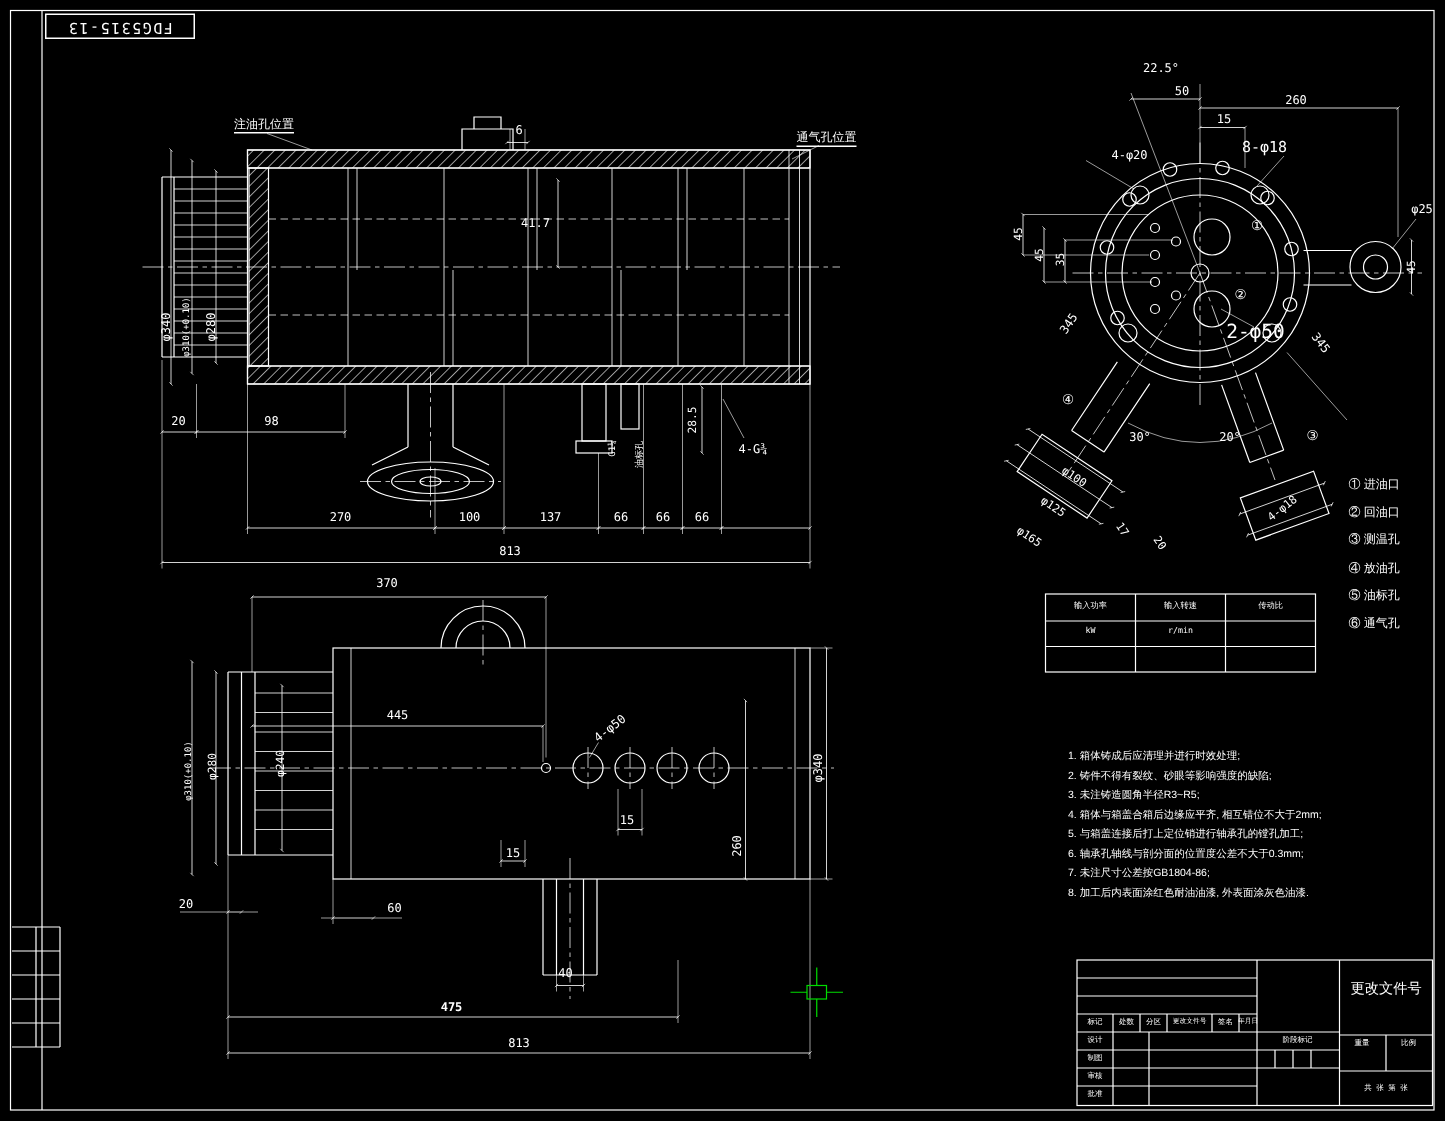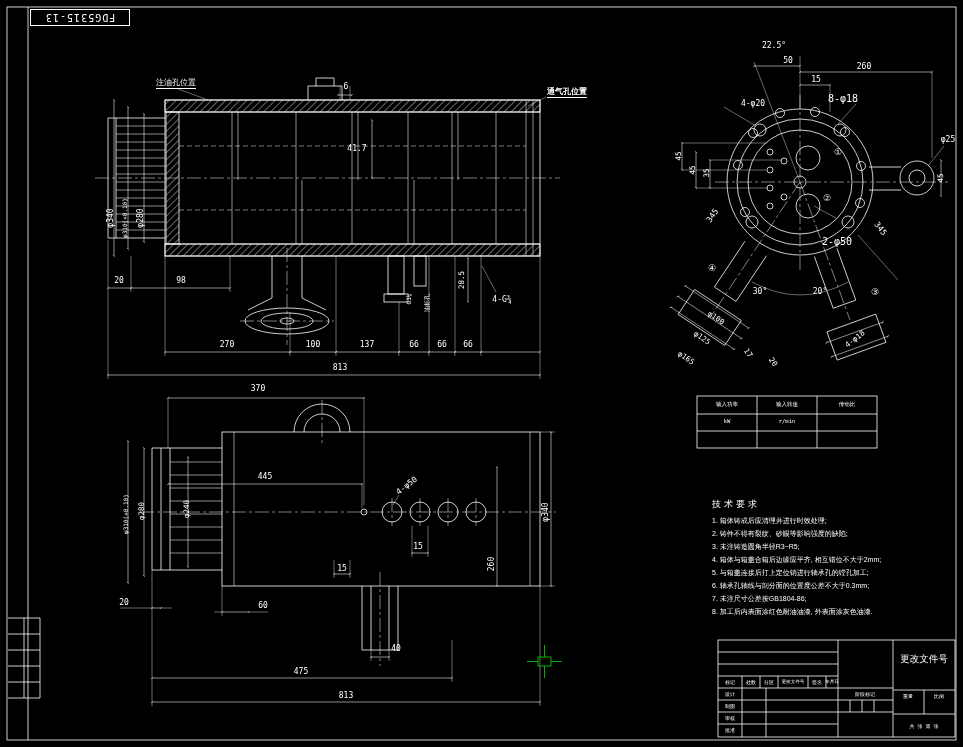--- a/index.html
+++ b/index.html
@@ -218,48 +218,48 @@
       <span class="lbl" style="left: 367px; top: 345px; font-size: 8px; transform: translate(-50%, -50%) rotate(0deg);">137</span>
       <span class="lbl" style="left: 414px; top: 345px; font-size: 8px; transform: translate(-50%, -50%) rotate(0deg);">66</span>
       <span class="lbl" style="left: 442px; top: 345px; font-size: 8px; transform: translate(-50%, -50%) rotate(0deg);">66</span>
       <span class="lbl" style="left: 468px; top: 345px; font-size: 8px; transform: translate(-50%, -50%) rotate(0deg);">66</span>
       <span class="lbl" style="left: 340px; top: 368px; font-size: 8px; transform: translate(-50%, -50%) rotate(0deg);">813</span>
       <span class="lbl" style="left: 462px; top: 280px; font-size: 7.5px; transform: translate(-50%, -50%) rotate(-90deg);">28.5</span>
       <span class="lbl" style="left: 502px; top: 288px; font-size: 8px; transform: translate(-50%, -50%) rotate(0deg); margin-top: 12px;">4-G¾</span>
       <span class="lbl" style="left: 409px; top: 299px; font-size: 6px; transform: translate(-50%, -50%) rotate(-90deg);">G1¼</span>
       <span class="lbl" style="left: 427px; top: 303px; font-size: 6px; transform: translate(-50%, -50%) rotate(-90deg);">油标孔</span>
       <span class="lbl und" style="left: 176px; top: 84px; font-size: 8px; transform: translate(-50%, -50%) rotate(0deg);">注油孔位置</span>
-      <span class="lbl und" style="left: 567px; top: 93px; font-size: 8px; transform: translate(-50%, -50%) rotate(0deg); font-weight: bold;">通气孔位置</span>
+      <span class="lbl und" style="left: 551px; top: 93px; font-size: 8px; transform: translate(-50%, -50%) rotate(0deg);">通气孔位置</span>
       <span class="lbl" style="left: 258px; top: 389px; font-size: 8px; transform: translate(-50%, -50%) rotate(0deg);">370</span>
       <span class="lbl" style="left: 265px; top: 477px; font-size: 8px; transform: translate(-50%, -50%) rotate(0deg);">445</span>
       <span class="lbl" style="left: 407px; top: 486px; font-size: 8px; transform: translate(-50%, -50%) rotate(-38deg);">4-φ50</span>
       <span class="lbl" style="left: 546px; top: 512px; font-size: 8px; transform: translate(-50%, -50%) rotate(-90deg);">φ340</span>
       <span class="lbl" style="left: 126px; top: 514px; font-size: 6px; transform: translate(-50%, -50%) rotate(-90deg);">φ310(+0.10)</span>
       <span class="lbl" style="left: 142px; top: 511px; font-size: 7.5px; transform: translate(-50%, -50%) rotate(-90deg);">φ280</span>
       <span class="lbl" style="left: 187px; top: 509px; font-size: 7.5px; transform: translate(-50%, -50%) rotate(-90deg);">φ240</span>
       <span class="lbl" style="left: 418px; top: 547px; font-size: 8px; transform: translate(-50%, -50%) rotate(0deg);">15</span>
       <span class="lbl" style="left: 342px; top: 569px; font-size: 8px; transform: translate(-50%, -50%) rotate(0deg);">15</span>
       <span class="lbl" style="left: 492px; top: 564px; font-size: 8px; transform: translate(-50%, -50%) rotate(-90deg);">260</span>
       <span class="lbl" style="left: 124px; top: 603px; font-size: 8px; transform: translate(-50%, -50%) rotate(0deg);">20</span>
       <span class="lbl" style="left: 263px; top: 606px; font-size: 8px; transform: translate(-50%, -50%) rotate(0deg);">60</span>
-      <span class="lbl" style="left: 396px; top: 649px; font-size: 8px; transform: translate(-50%, -50%) rotate(0deg);">40</span>
-      <span class="lbl" style="left: 301px; top: 672px; font-size: 8px; transform: translate(-50%, -50%) rotate(0deg);">475</span>
+      <span class="lbl" style="left: 377px; top: 649px; font-size: 8px; transform: translate(-50%, -50%) rotate(0deg);">40</span>
+      <span class="lbl" style="left: 301px; top: 672px; font-size: 8px; transform: translate(-50%, -50%) rotate(0deg); font-weight: bold;">475</span>
       <span class="lbl" style="left: 346px; top: 696px; font-size: 8px; transform: translate(-50%, -50%) rotate(0deg);">813</span>
       <span class="lbl" style="left: 774px; top: 46px; font-size: 8px; transform: translate(-50%, -50%) rotate(0deg);">22.5°</span>
       <span class="lbl" style="left: 788px; top: 61px; font-size: 8px; transform: translate(-50%, -50%) rotate(0deg);">50</span>
       <span class="lbl" style="left: 864px; top: 67px; font-size: 8px; transform: translate(-50%, -50%) rotate(0deg);">260</span>
       <span class="lbl" style="left: 816px; top: 80px; font-size: 8px; transform: translate(-50%, -50%) rotate(0deg);">15</span>
       <span class="lbl" style="left: 713px; top: 104px; font-size: 8px; transform: translate(-50%, -50%) rotate(0deg); margin-left: 40px;">4-φ20</span>
       <span class="lbl" style="left: 843px; top: 99px; font-size: 10px; transform: translate(-50%, -50%) rotate(0deg);">8-φ18</span>
       <span class="lbl" style="left: 948px; top: 140px; font-size: 8px; transform: translate(-50%, -50%) rotate(0deg); text-align: center;">φ25</span>
       <span class="lbl" style="left: 679px; top: 156px; font-size: 7.5px; transform: translate(-50%, -50%) rotate(-90deg);">45</span>
       <span class="lbl" style="left: 693px; top: 170px; font-size: 7.5px; transform: translate(-50%, -50%) rotate(-90deg);">45</span>
       <span class="lbl" style="left: 707px; top: 173px; font-size: 7.5px; transform: translate(-50%, -50%) rotate(-90deg);">35</span>
       <span class="lbl" style="left: 941px; top: 178px; font-size: 7.5px; transform: translate(-50%, -50%) rotate(-90deg);">45</span>
-      <span class="lbl" style="left: 837px; top: 222px; font-size: 10px; transform: translate(-50%, -50%) rotate(0deg); margin-top: 20px;">2-φ50</span>
+      <span class="lbl" style="left: 837px; top: 222px; font-size: 13px; transform: translate(-50%, -50%) rotate(0deg);">2-φ50</span>
       <span class="lbl" style="left: 713px; top: 216px; font-size: 8px; transform: translate(-50%, -50%) rotate(-56deg);">345</span>
       <span class="lbl" style="left: 880px; top: 229px; font-size: 8px; transform: translate(-50%, -50%) rotate(52deg);">345</span>
       <span class="lbl" style="left: 760px; top: 292px; font-size: 8px; transform: translate(-50%, -50%) rotate(0deg);">30°</span>
       <span class="lbl" style="left: 820px; top: 292px; font-size: 8px; transform: translate(-50%, -50%) rotate(0deg);">20°</span>
       <span class="lbl" style="left: 716px; top: 318px; font-size: 7.5px; transform: translate(-50%, -50%) rotate(34deg);">φ100</span>
       <span class="lbl" style="left: 702px; top: 338px; font-size: 7.5px; transform: translate(-50%, -50%) rotate(34deg);">φ125</span>
       <span class="lbl" style="left: 686px; top: 358px; font-size: 7.5px; transform: translate(-50%, -50%) rotate(34deg);">φ165</span>
       <span class="lbl" style="left: 748px; top: 353px; font-size: 7.5px; transform: translate(-50%, -50%) rotate(56deg);">17</span>
       <span class="lbl" style="left: 773px; top: 362px; font-size: 7.5px; transform: translate(-50%, -50%) rotate(56deg);">20</span>
       <span class="lbl" style="left: 855px; top: 339px; font-size: 7.5px; transform: translate(-50%, -50%) rotate(-38deg);">4-φ18</span>
@@ -282,29 +282,36 @@
       <span class="lbl" style="left: 730px; top: 706px; font-size: 5px; transform: translate(-50%, -50%) rotate(0deg);">制图</span>
       <span class="lbl" style="left: 730px; top: 718px; font-size: 5px; transform: translate(-50%, -50%) rotate(0deg);">审核</span>
       <span class="lbl" style="left: 730px; top: 730px; font-size: 5px; transform: translate(-50%, -50%) rotate(0deg);">批准</span>
       <span class="lbl" style="left: 865px; top: 694px; font-size: 5px; transform: translate(-50%, -50%) rotate(0deg);">阶段标记</span>
       <span class="lbl" style="left: 908px; top: 696px; font-size: 5px; transform: translate(-50%, -50%) rotate(0deg);">重量</span>
       <span class="lbl" style="left: 939px; top: 696px; font-size: 5px; transform: translate(-50%, -50%) rotate(0deg);">比例</span>
       <span class="lbl" style="left: 924px; top: 726px; font-size: 5px; transform: translate(-50%, -50%) rotate(0deg);">共 张 第 张</span>
     </div>
 
   <div class="tech">
-    <div class="tech-title">技术要求</div>
     <div id="techLines">
         <div class="tech-line">1. 箱体铸成后应清理并进行时效处理;</div>
         <div class="tech-line">2. 铸件不得有裂纹、砂眼等影响强度的缺陷;</div>
         <div class="tech-line">3. 未注铸造圆角半径R3~R5;</div>
         <div class="tech-line">4. 箱体与箱盖合箱后边缘应平齐, 相互错位不大于2mm;</div>
         <div class="tech-line">5. 与箱盖连接后打上定位销进行轴承孔的镗孔加工;</div>
         <div class="tech-line">6. 轴承孔轴线与剖分面的位置度公差不大于0.3mm;</div>
         <div class="tech-line">7. 未注尺寸公差按GB1804-86;</div>
         <div class="tech-line">8. 加工后内表面涂红色耐油油漆, 外表面涂灰色油漆.</div>
       </div>
   </div>
 
+  <div id="legend" class="legend">
+      <div class="legend-item">① 进油口</div>
+      <div class="legend-item">② 回油口</div>
+      <div class="legend-item">③ 测温孔</div>
+      <div class="legend-item">④ 放油孔</div>
+      <div class="legend-item">⑤ 油标孔</div>
+      <div class="legend-item">⑥ 通气孔</div>
+    </div>
 
   <div class="tb-title">更改文件号</div>
 
 </div>
 
 </body></html>

